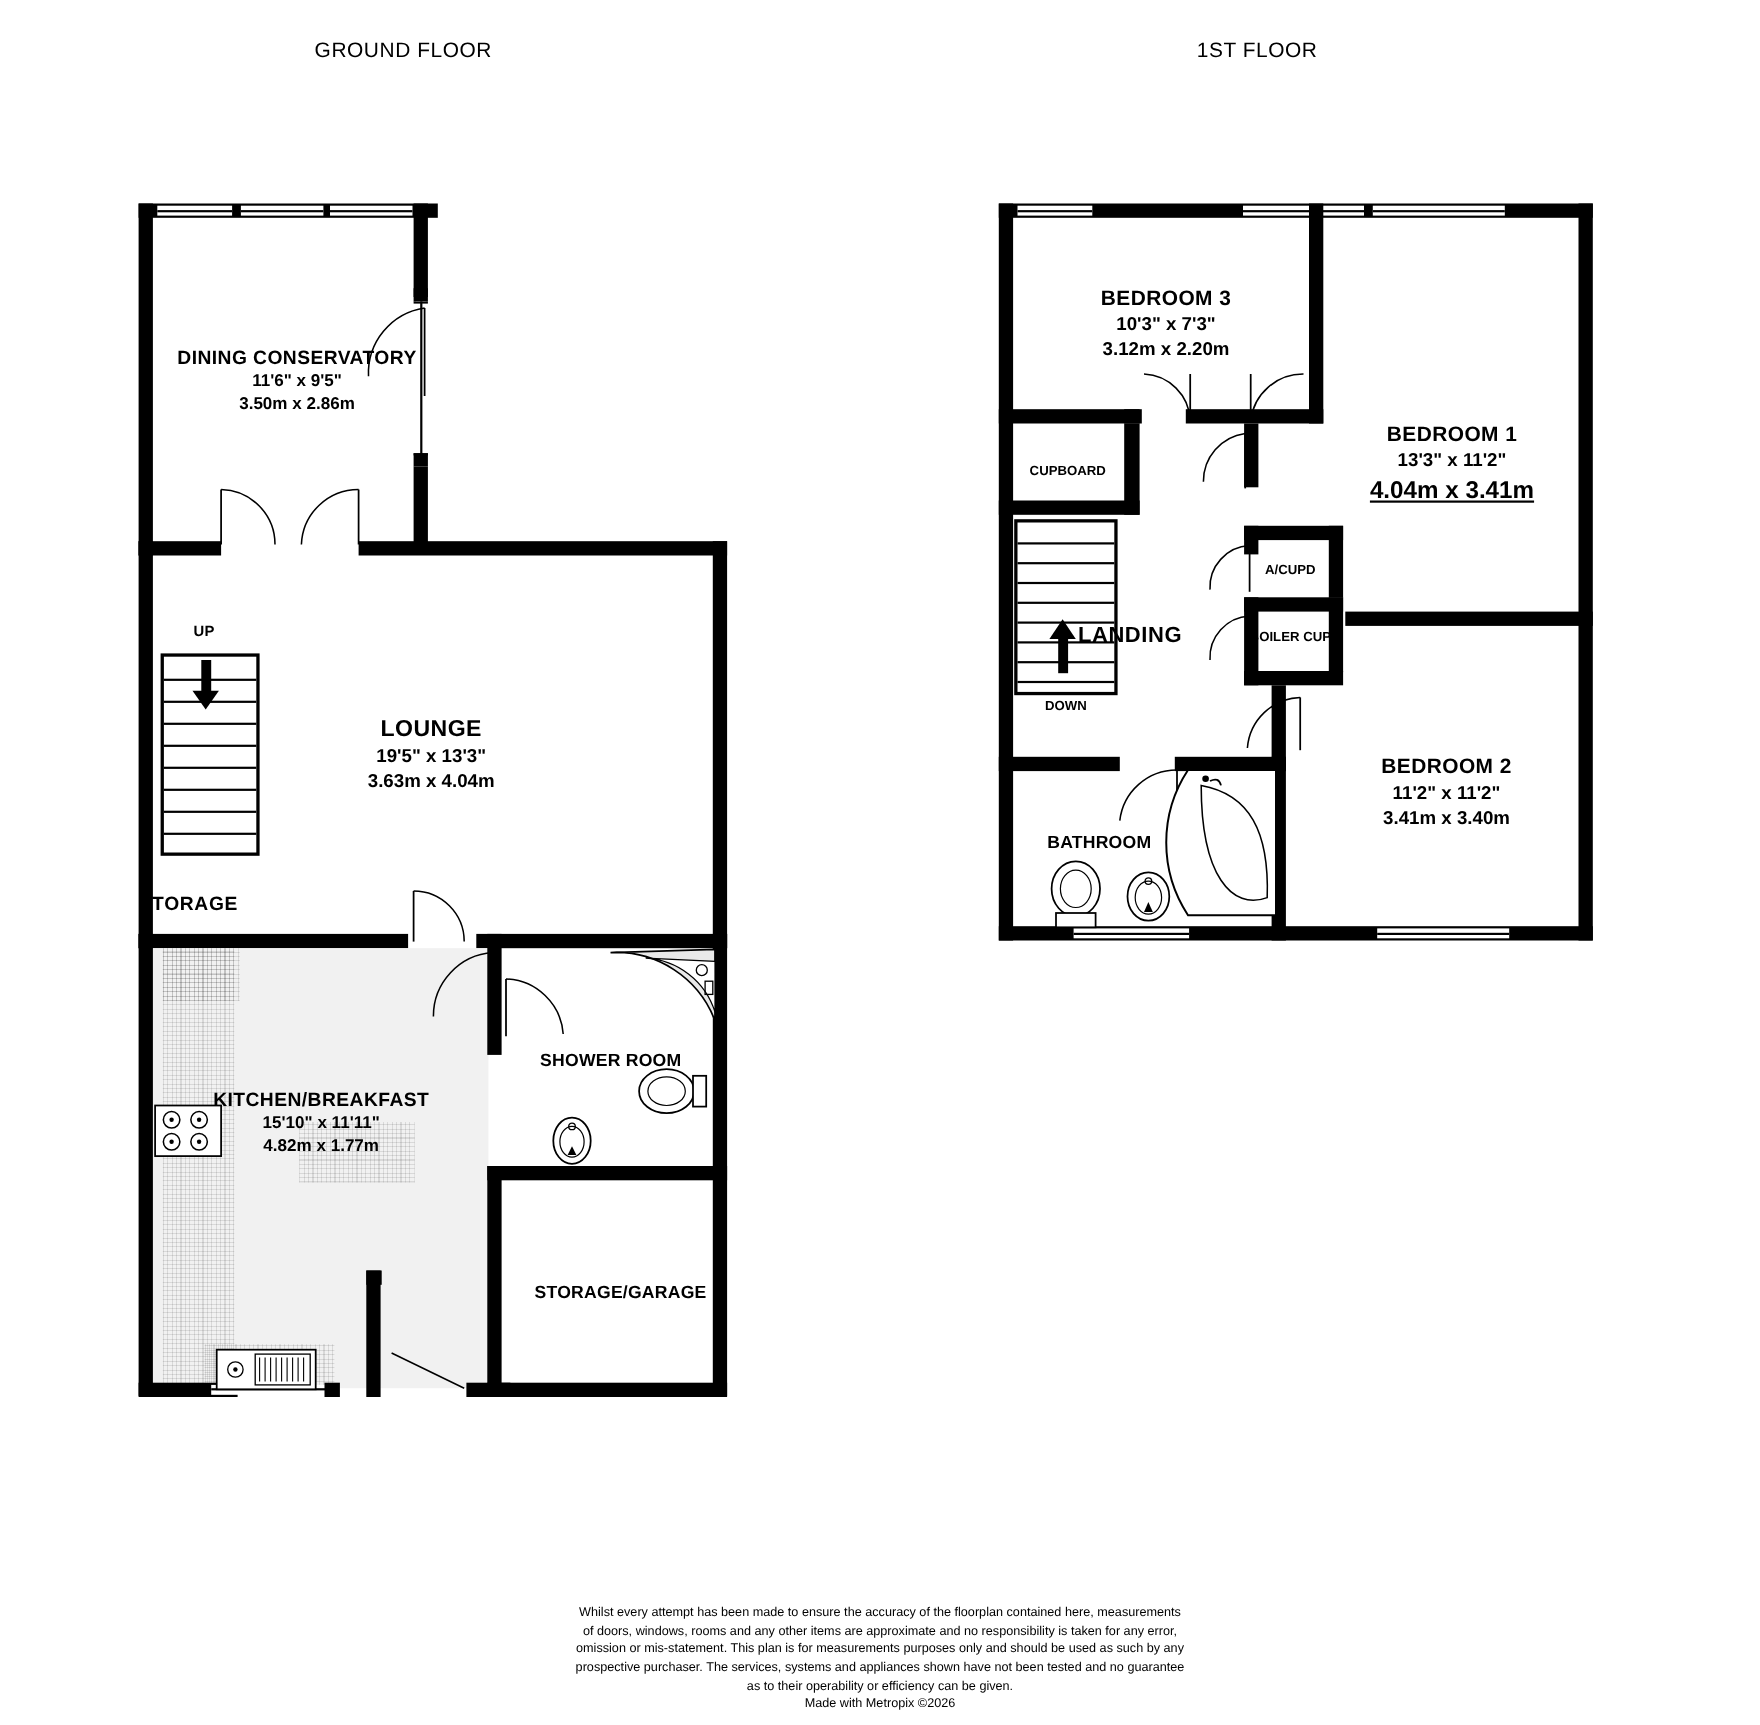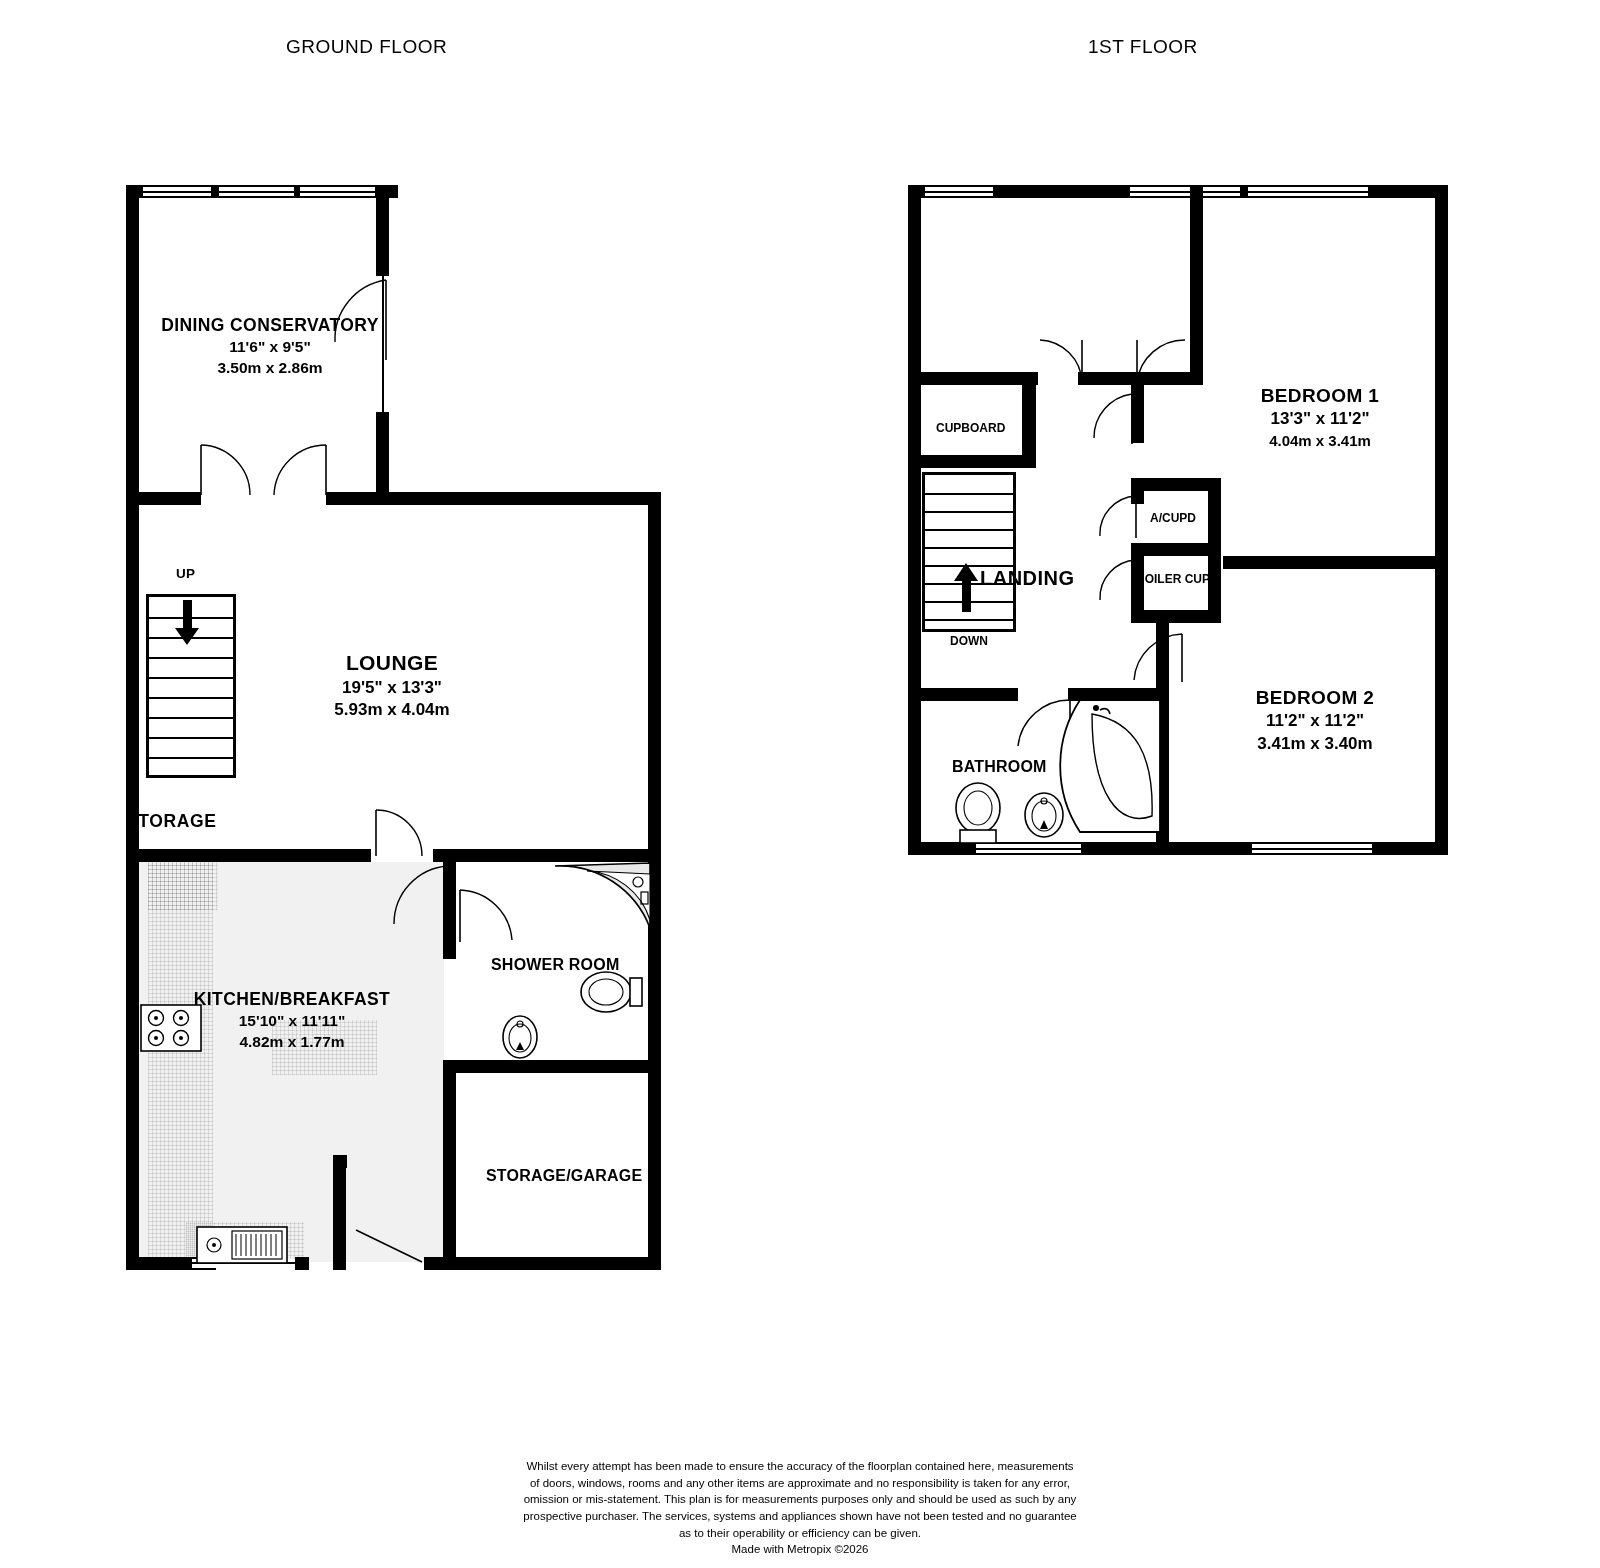--- a/index.html
+++ b/index.html
@@ -160,21 +160,21 @@
 
     <div class="wall" style="left:126px; top:492px; width:13px; height:370px;"></div>
     <div class="wall" style="left:648px; top:492px; width:13px; height:370px;"></div>
 
     <div class="wall" style="left:126px; top:849px; width:245px; height:13px;"></div>
     <div class="wall" style="left:433px; top:849px; width:228px; height:13px;"></div>
 
     <div class="room-label" style="left:212px; top:649px; width:360px;">
       <span class="name" style="font-size:21px;">LOUNGE</span>
       <span class="dim" style="font-size:17px;">19'5"  x 13'3"</span>
-      <span class="dim" style="font-size:17px;">5.93m  x 4.04m</span>
+      <span class="dim" style="font-size:17px;">3.63m  x 4.04m</span>
     </div>
 
     <div class="small-label" style="left:176px; top:566px; font-size:13.5px;">UP</div>
     <div class="stairs" style="left:146px; top:594px; width:90px; height:184px;">
       <i style="top:20px;"></i>
         <i style="top:40px;"></i>
         <i style="top:60px;"></i>
       <i style="top:80px;"></i>
         <i style="top:100px;"></i>
         <i style="top:120px;"></i>
@@ -319,25 +319,30 @@
     <div class="white" style="left:452px; top:844px; width:120px; height:9px;"></div>
     <div class="thin" style="left:452px; top:848px; width:120px; height:1.5px;"></div>
 
     <div class="wall" style="left:390px; top:185px; width:13px; height:200px;"></div>
 
     <div class="wall" style="left:108px; top:372px; width:128px; height:13px;"></div>
     <div class="wall" style="left:278px; top:372px; width:125px; height:13px;"></div>
     <div class="wall" style="left:222px; top:372px; width:16px; height:13px;"></div>
 
     <div class="room-label" style="left:880px; top:260px; width:0; position:absolute;"></div>
+    <div class="room-label" style="left:90px; top:259px; width:340px;">
+      <span class="name" style="font-size:19px;">BEDROOM 3</span>
+      <span class="dim" style="font-size:17px;">10'3"  x 7'3"</span>
+      <span class="dim" style="font-size:17px;">3.12m  x 2.20m</span>
+    </div>
 
     <div class="room-label" style="left:350px; top:383px; width:340px;">
       <span class="name" style="font-size:19px;">BEDROOM 1</span>
       <span class="dim" style="font-size:17px;">13'3"  x 11'2"</span>
-      <span class="dim" style="font-size:15px;">4.04m  x 3.41m</span>
+      <span class="dim" style="font-size:22px;text-decoration:underline;">4.04m  x 3.41m</span>
     </div>
 
     <div class="room-label" style="left:345px; top:685px; width:340px;">
       <span class="name" style="font-size:19px;">BEDROOM 2</span>
       <span class="dim" style="font-size:17px;">11'2"  x 11'2"</span>
       <span class="dim" style="font-size:17px;text-align:center;">3.41m  x 3.40m</span>
     </div>
 
     <div class="wall" style="left:331px; top:385px; width:13px; height:58px;"></div>
     <div class="wall" style="left:108px; top:455px; width:128px; height:13px;"></div>

